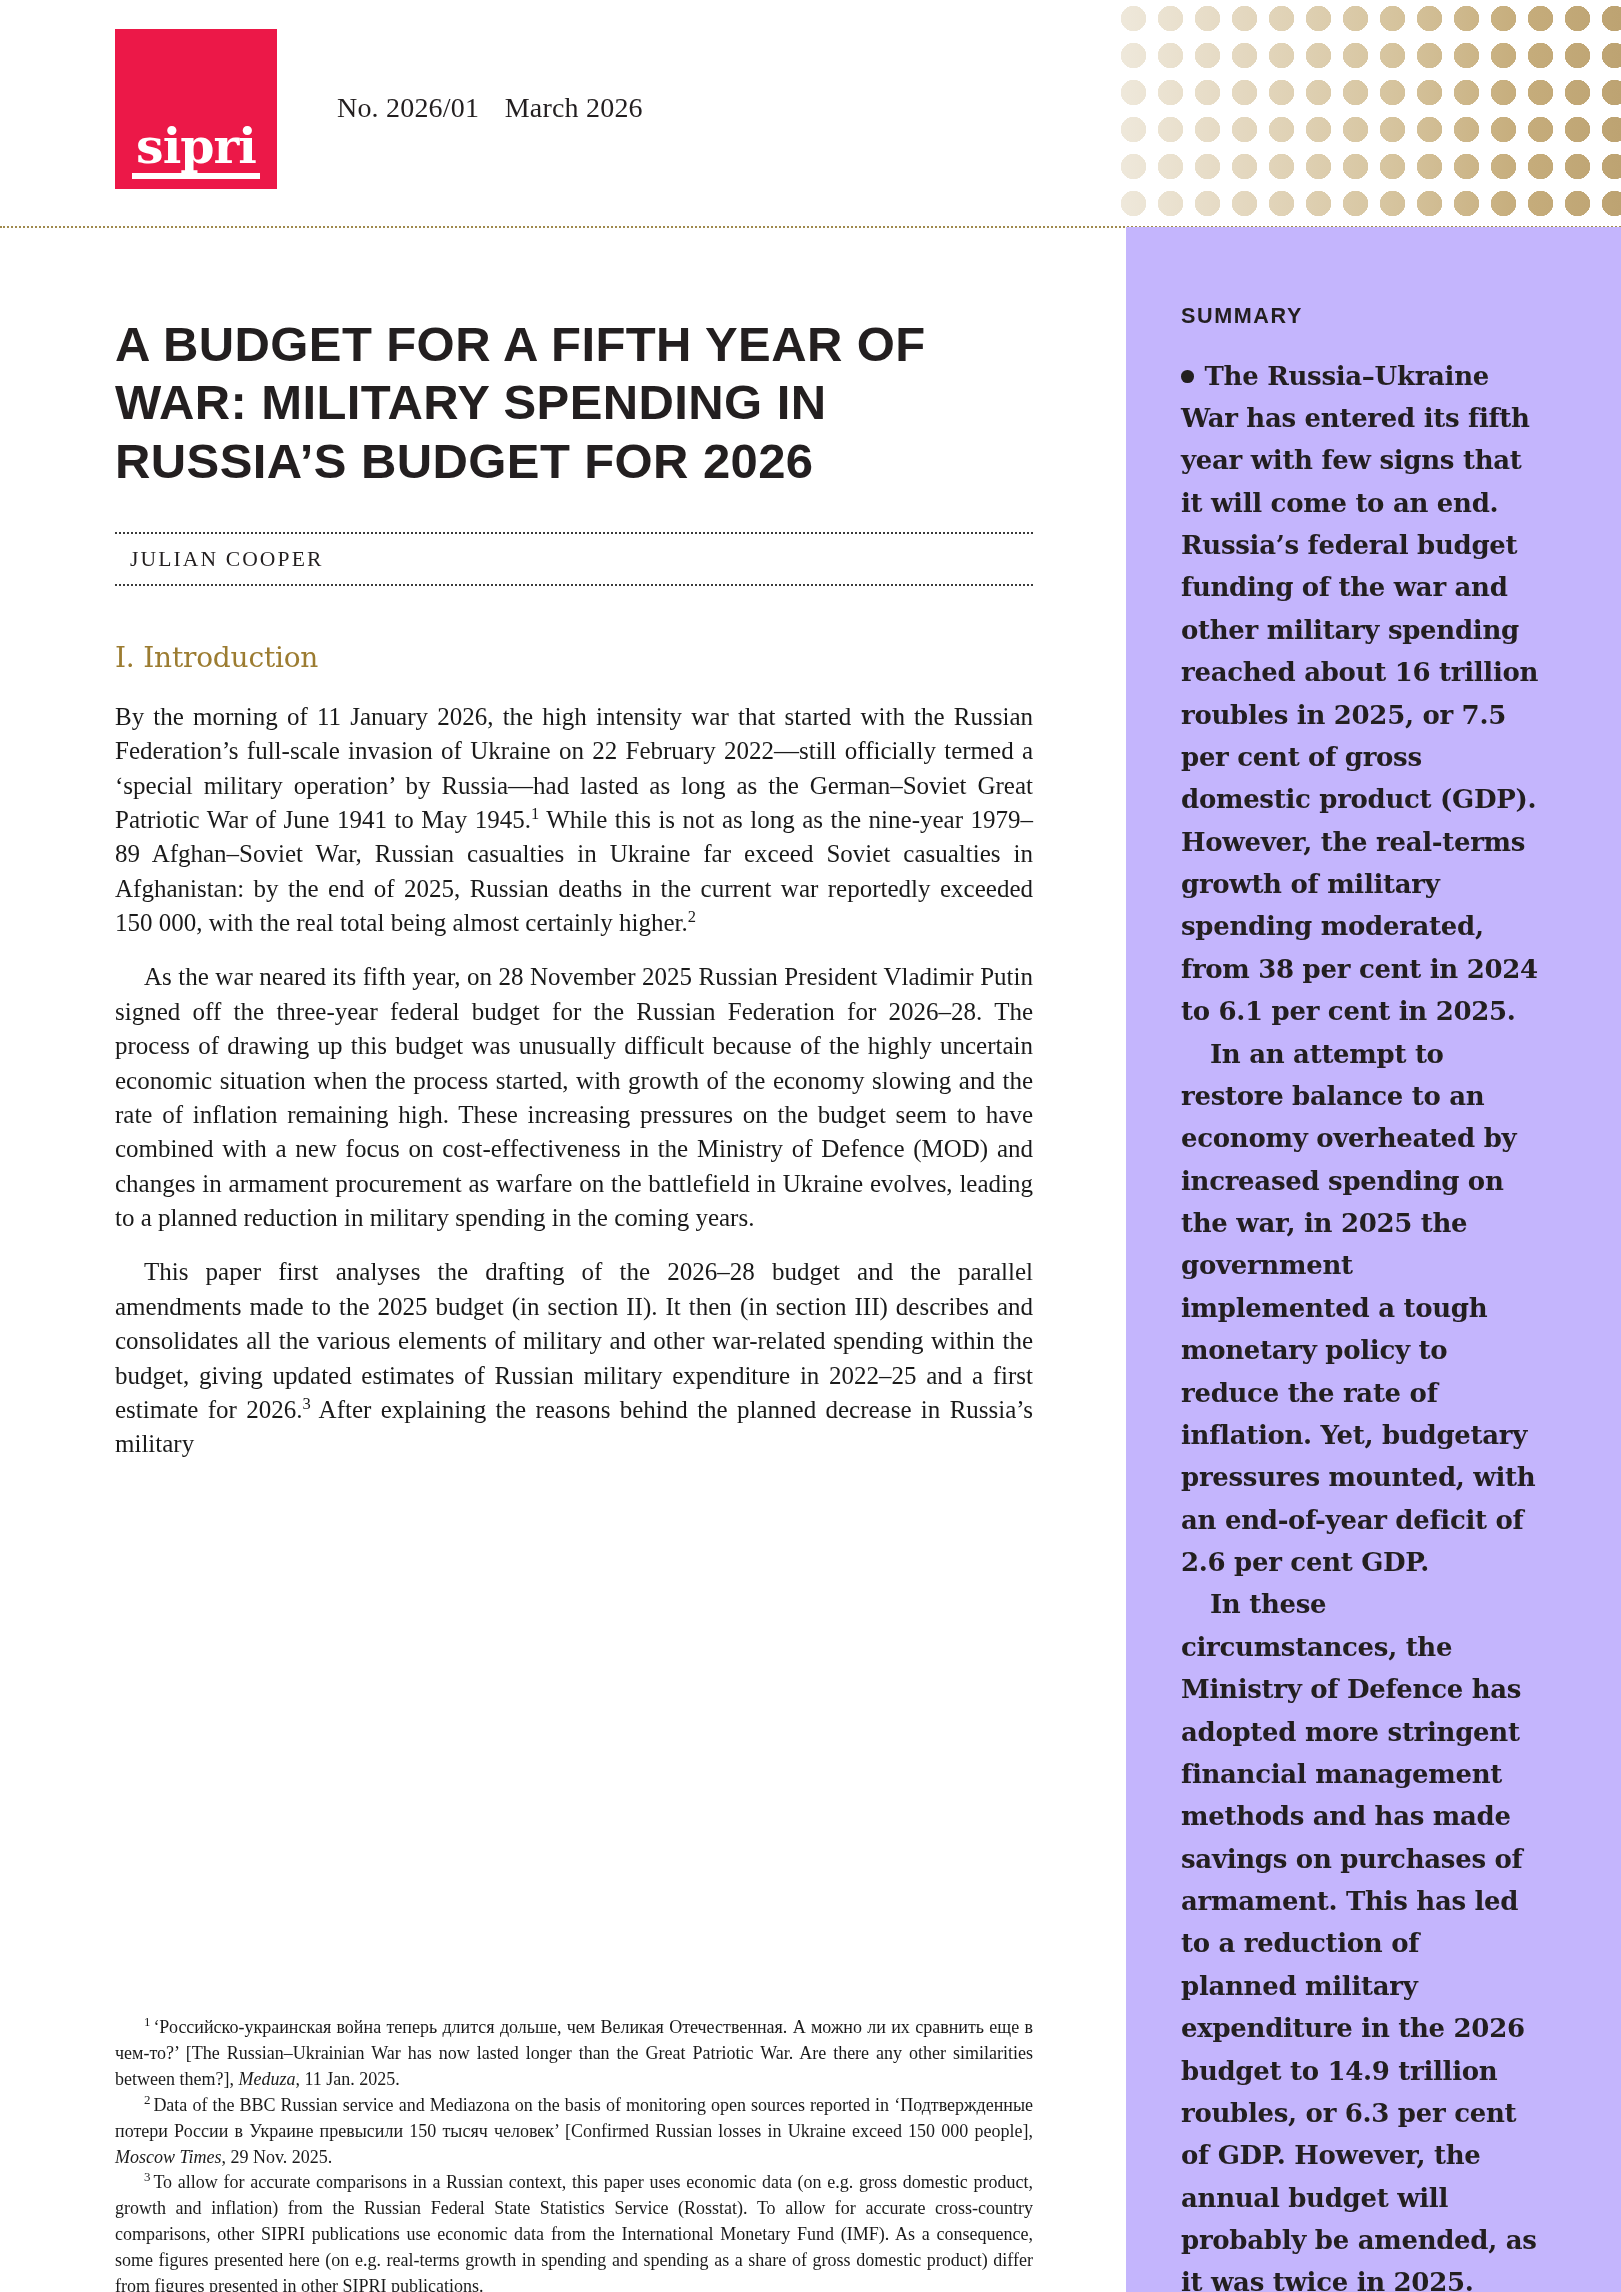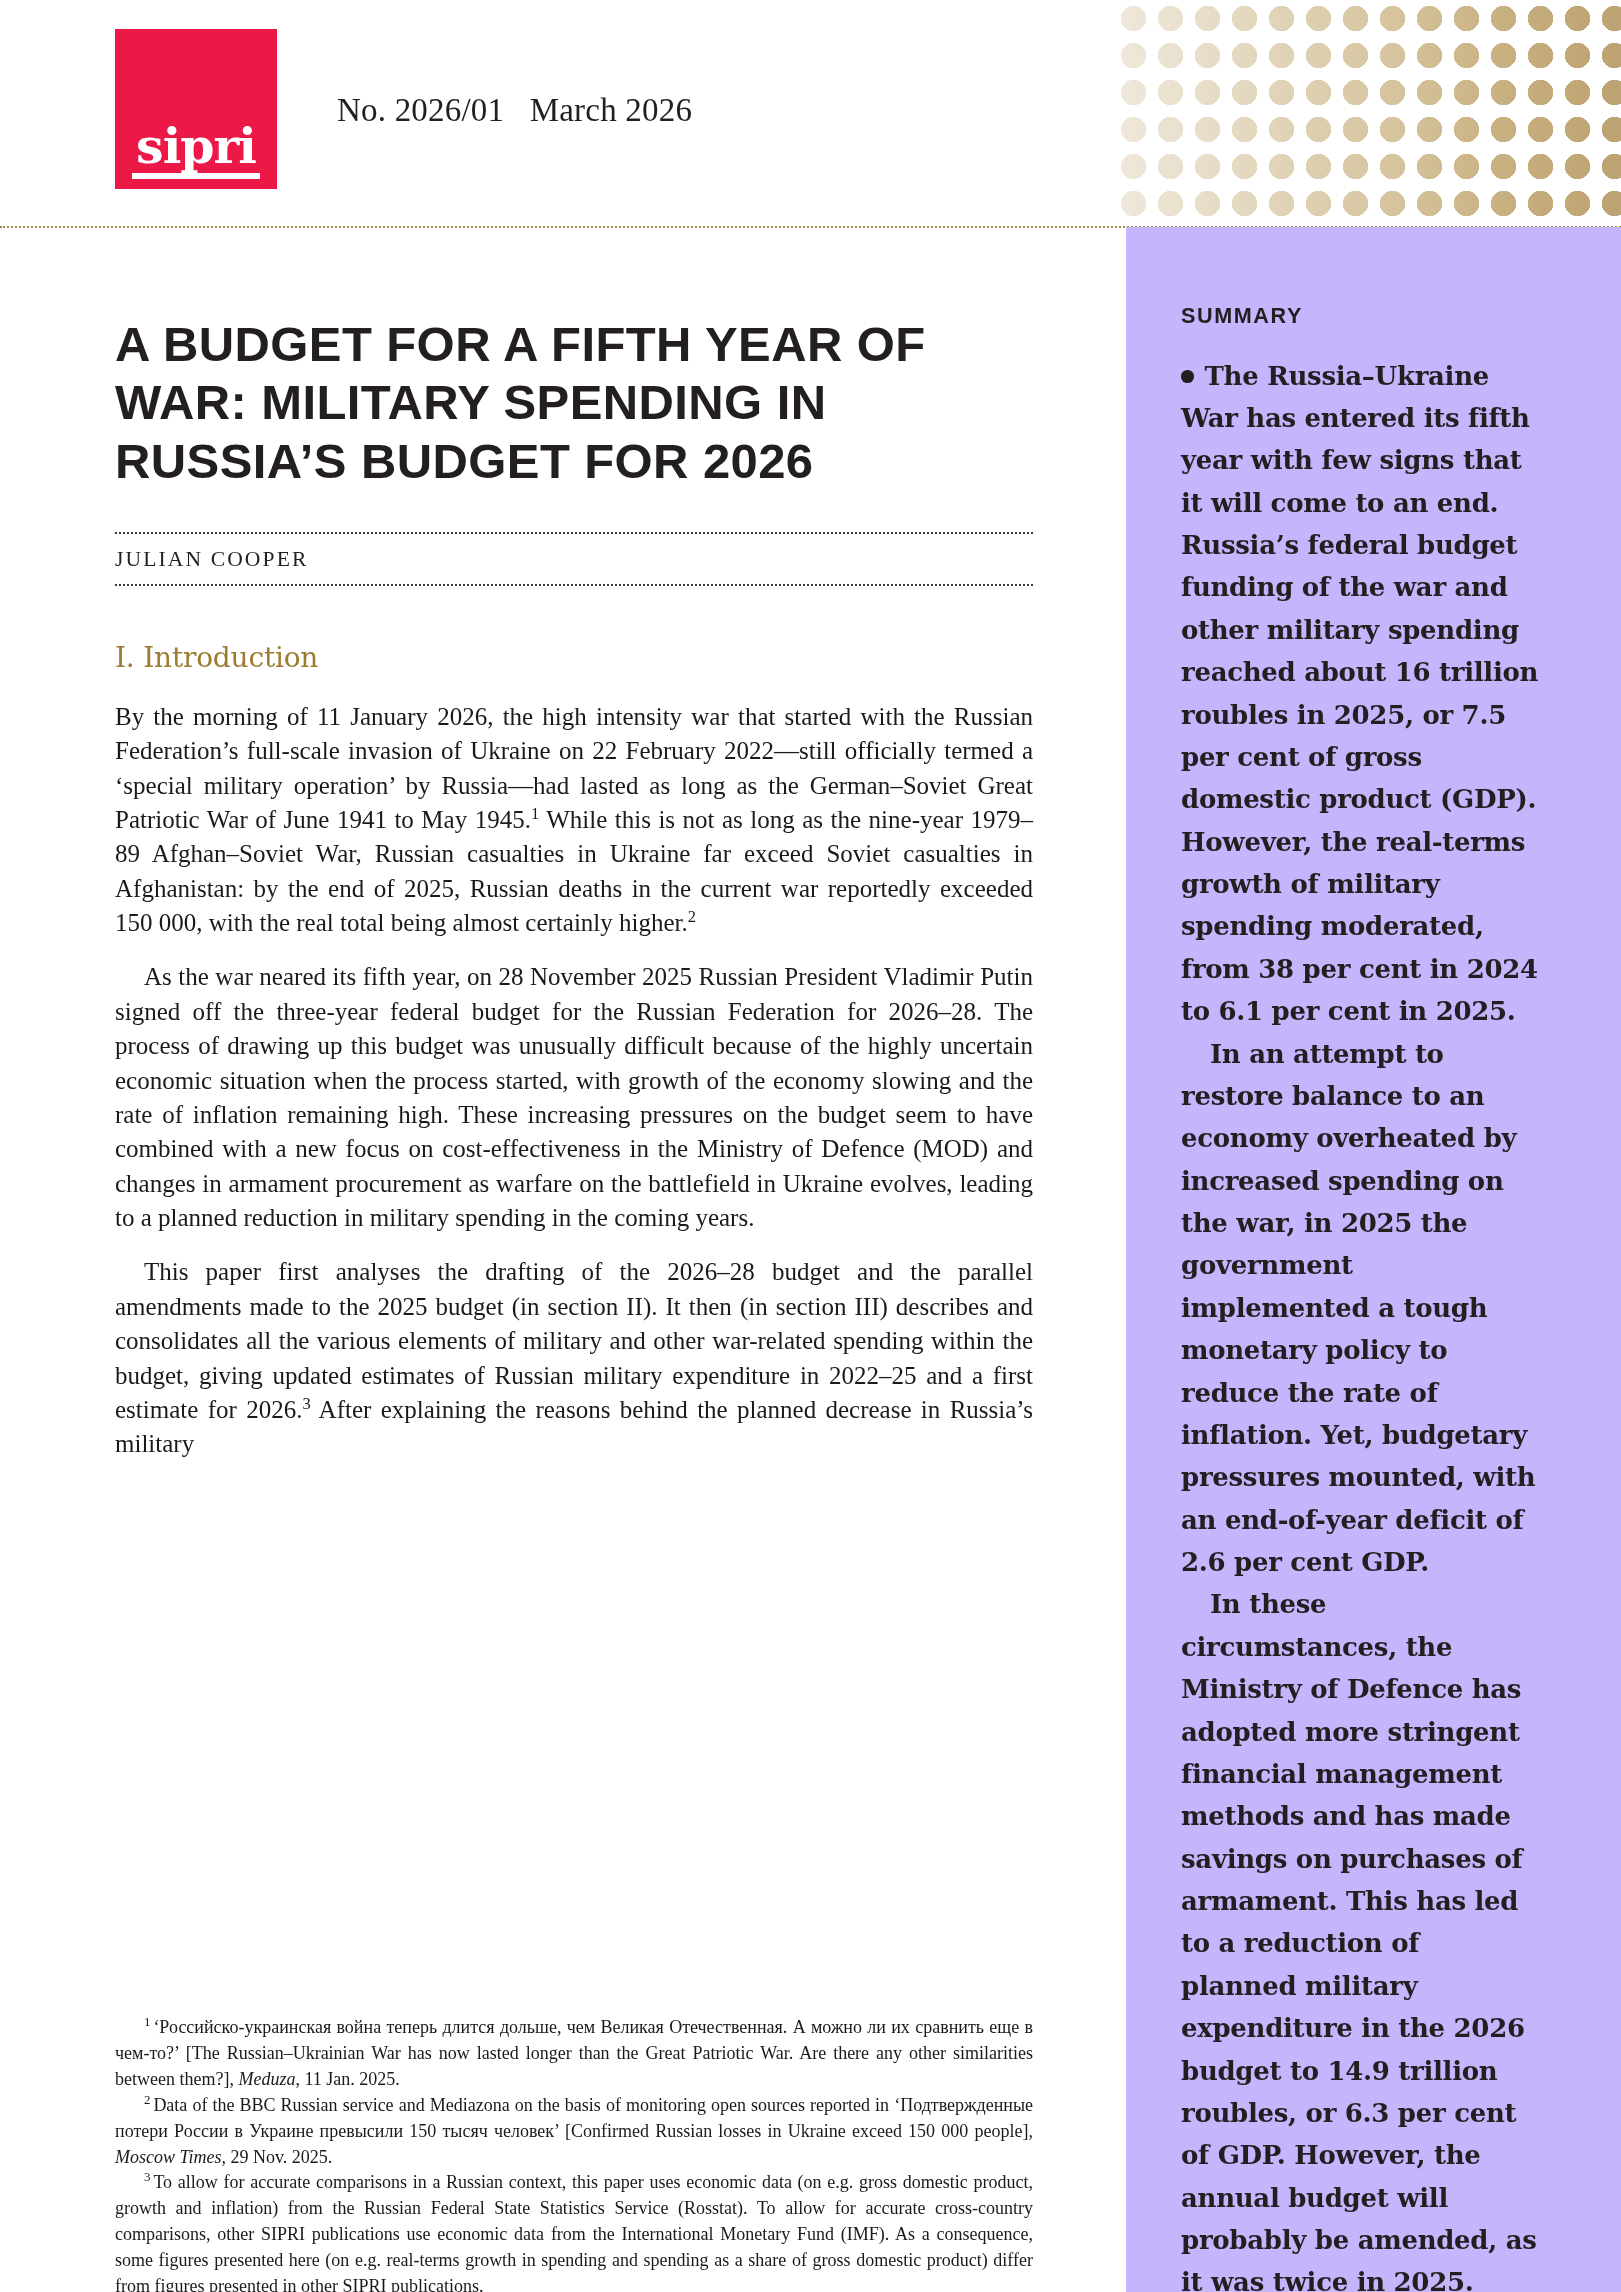--- a/index.html
+++ b/index.html
@@ -82,21 +82,21 @@
     font-family: "Liberation Sans", sans-serif;
     font-weight: 700;
     font-size: 37px;
     letter-spacing: -0.6px;
     color: #231f20;
     white-space: nowrap;
   }
   .issue-line {
     margin-top: 9.8px;
     font-family: "Liberation Serif", serif;
-    font-size: 33px;
+    font-size: 28px;
     color: #231f20;
     letter-spacing: 0.2px;
     white-space: nowrap;
   }
   .issue-line .gap { display: inline-block; width: 25.5px; }
 
   .masthead-rule {
     position: absolute;
     left: 0;
     right: 0;
@@ -176,20 +176,21 @@
   }
   .dotrule.top { margin-top: 42px; }
   .dotrule.bot { margin-top: 8.8px; }
 
   .byline {
     font-family: "Liberation Serif", serif;
     font-size: 21.6px;
     letter-spacing: 2.1px;
     color: #231f20;
     padding: 12.7px 0 3.9px 0;
+    margin-left: 15px;
   }
 
   h2.section-heading {
     font-family: "DejaVu Serif", serif;
     font-weight: 400;
     font-size: 28px;
     color: #9c7c31;
     margin-top: 55px;
     margin-bottom: 25.5px;
     letter-spacing: -0.2px;

